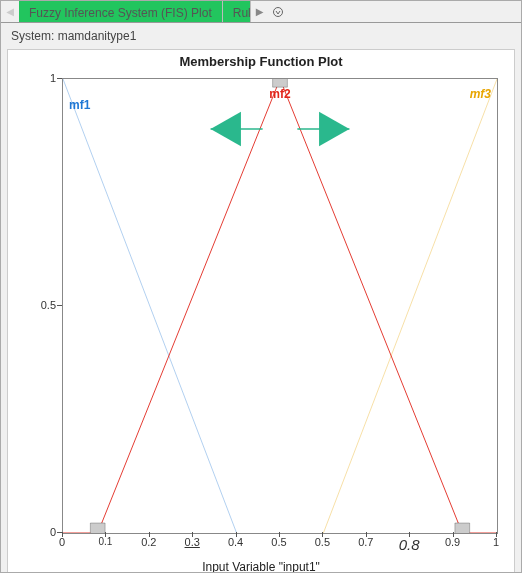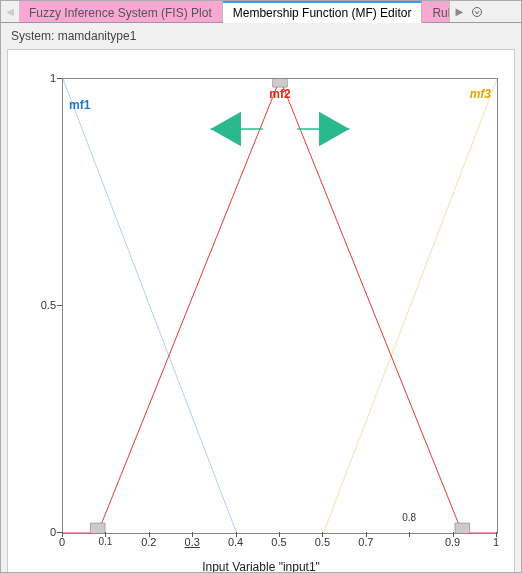--- a/index.html
+++ b/index.html
@@ -27,21 +27,21 @@
     justify-content: center;
     color: #888;
     cursor: pointer;
     font-size: 10px;
     user-select: none;
   }
   .tab-nav.disabled { color: #ccc; }
   .tab {
     padding: 3px 10px 0 10px;
     border-right: 1px solid #bbb;
-    background: #f9a8d4;
+    background: #22c55e;
     color: #555;
     cursor: pointer;
     white-space: nowrap;
     display: flex;
     align-items: center;
   }
   .tab.active {
     background: #fff;
     color: #000;
     border-top: 2px solid #3399ff;
@@ -111,34 +111,34 @@
     font-size: 12px;
     font-weight: bold;
   }
 </style>
 </head>
 <body>
 
 <div class="tabbar">
   <div class="tab-nav disabled" title="Previous">◀</div>
   <div class="tab">Fuzzy Inference System (FIS) Plot</div>
-  <div class="tab active">Membership Function (MF) Editor</div>
   <div class="tab partial">Rul</div>
   <div class="tab-nav" title="Next">▶</div>
   <div class="menu-icon" title="Show tab list">
     <svg width="12" height="12" viewBox="0 0 12 12">
         <circle cx="6" cy="6" r="4.5" fill="none" stroke="#666" stroke-width="1"></circle>
         <path d="M4 5 L6 8 L8 5" fill="none" stroke="#666" stroke-width="1"></path>
       </svg>
   </div>
 </div>
 
 <div class="info-row">System: mamdanitype1</div>
 
 <div class="plot-container">
+  <div class="plot-title">Membership Function Plot</div>
   <div class="y-label">Degree of Membership</div>
   <div class="x-label">Input Variable "input1"</div>
 
   <div class="plot-area">
 
     <span class="mf-label" style="left:6px; top:8px; color:#1f77d4;margin-top:11px;">mf1</span>
     <span class="mf-label" style="left:50%; transform:translateX(-50%); top:8px; color:#e1261c;">mf2</span>
     <span class="mf-label" style="right:6px; top:8px; color:#e8a500;font-style:italic;">mf3</span>
 
     <svg id="plot-svg" width="100%" height="100%" viewBox="0 0 100 100" preserveAspectRatio="none" style="position:absolute;inset:0;">
@@ -175,21 +175,21 @@
     <span style="position: absolute; font-size: 11px; color: rgb(51, 51, 51); transform: translateX(-50%); left: 184.2px; top: 486px; text-decoration: underline;">0.3</span>
     <div style="position: absolute; width: 1px; height: 5px; background: rgb(85, 85, 85); left: 184.2px; top: 482px;"></div>
     <span style="position: absolute; font-size: 11px; color: rgb(51, 51, 51); transform: translateX(-50%); left: 227.6px; top: 486px;">0.4</span>
     <div style="position: absolute; width: 1px; height: 5px; background: rgb(85, 85, 85); left: 227.6px; top: 482px;"></div>
     <span style="position: absolute; font-size: 11px; color: rgb(51, 51, 51); transform: translateX(-50%); left: 271px; top: 486px;">0.5</span>
     <div style="position: absolute; width: 1px; height: 5px; background: rgb(85, 85, 85); left: 271px; top: 482px;"></div>
     <span style="position: absolute; font-size: 11px; color: rgb(51, 51, 51); transform: translateX(-50%); left: 314.4px; top: 486px;">0.5</span>
     <div style="position: absolute; width: 1px; height: 5px; background: rgb(85, 85, 85); left: 314.4px; top: 482px;"></div>
     <span style="position: absolute; font-size: 11px; color: rgb(51, 51, 51); transform: translateX(-50%); left: 357.8px; top: 486px;">0.7</span>
     <div style="position: absolute; width: 1px; height: 5px; background: rgb(85, 85, 85); left: 357.8px; top: 482px;"></div>
-    <span style="position: absolute; font-size: 10px; color: rgb(51, 51, 51); transform: translateX(-50%); left: 401.2px; top: 462px;">0.8</span>
+    <span style="position: absolute; font-size: 15px; color: rgb(51, 51, 51); transform: translateX(-50%); left: 401.2px; top: 486px; font-style: italic;">0.8</span>
     <div style="position: absolute; width: 1px; height: 5px; background: rgb(85, 85, 85); left: 401.2px; top: 482px;"></div>
     <span style="position: absolute; font-size: 11px; color: rgb(51, 51, 51); transform: translateX(-50%); left: 444.6px; top: 486px;">0.9</span>
     <div style="position: absolute; width: 1px; height: 5px; background: rgb(85, 85, 85); left: 444.6px; top: 482px;"></div>
     <span style="position: absolute; font-size: 11px; color: rgb(51, 51, 51); transform: translateX(-50%); left: 488px; top: 486px;">1</span>
     <div style="position: absolute; width: 1px; height: 5px; background: rgb(85, 85, 85); left: 488px; top: 482px;"></div>
     <span style="position: absolute; font-size: 11px; color: rgb(51, 51, 51); transform: translate(-100%, -50%); text-align: right; left: 48px; top: 482px;">0</span>
     <div style="position: absolute; height: 1px; width: 5px; background: rgb(85, 85, 85); left: 49px; top: 482px;"></div>
     <span style="position: absolute; font-size: 11px; color: rgb(51, 51, 51); transform: translate(-100%, -50%); text-align: right; left: 48px; top: 255px;">0.5</span>
     <div style="position: absolute; height: 1px; width: 5px; background: rgb(85, 85, 85); left: 49px; top: 255px;"></div>
     <span style="position: absolute; font-size: 11px; color: rgb(51, 51, 51); transform: translate(-100%, -50%); text-align: right; left: 48px; top: 28px;">1</span>

